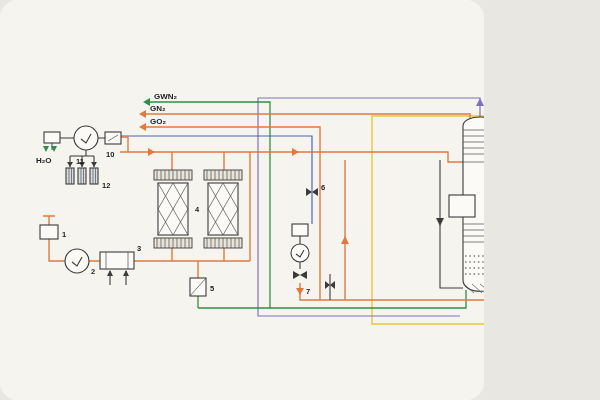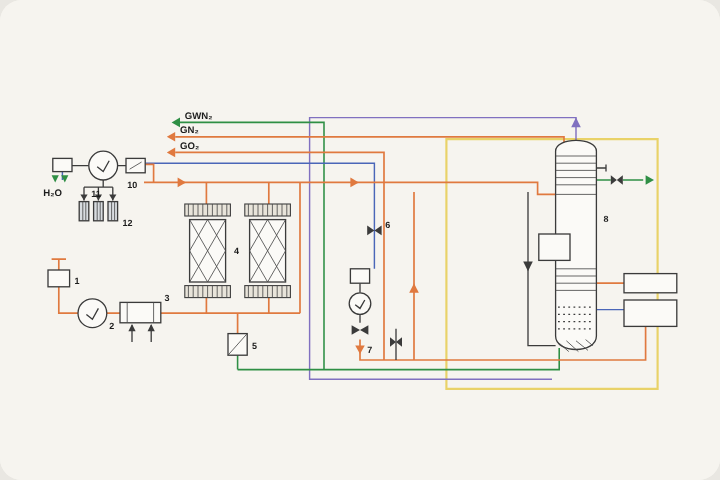--- a/index.html
+++ b/index.html
@@ -1,16 +1,16 @@
 <!DOCTYPE html>
 <html><head>
 <meta charset="utf-8">
 <style>
   html,body{margin:0;padding:0;background:#e9e7e2;}
-  .stage{position:relative;width:600px;height:400px;background:#f6f4ef;overflow:hidden;
+  .stage{position:relative;width:484px;height:400px;background:#f6f4ef;overflow:hidden;
          font-family:"Liberation Sans",sans-serif;border-radius:18px;}
   svg{position:absolute;left:0;top:0;}
   .dk{stroke:#3b3b3b;fill:none;stroke-width:1.1;}
   .dkthin{stroke:#4a4a4a;fill:none;stroke-width:.7;}
   .or{stroke:#e0793f;fill:none;stroke-width:1.4;}
   .gr{stroke:#2f8f45;fill:none;stroke-width:1.3;}
   .bl{stroke:#4a66b8;fill:none;stroke-width:1.2;}
   .pu{stroke:#8070c0;fill:none;stroke-width:1.2;}
   .ye{stroke:#e9d268;fill:none;stroke-width:1.8;}
   .wfill{fill:#fbfaf7;}

